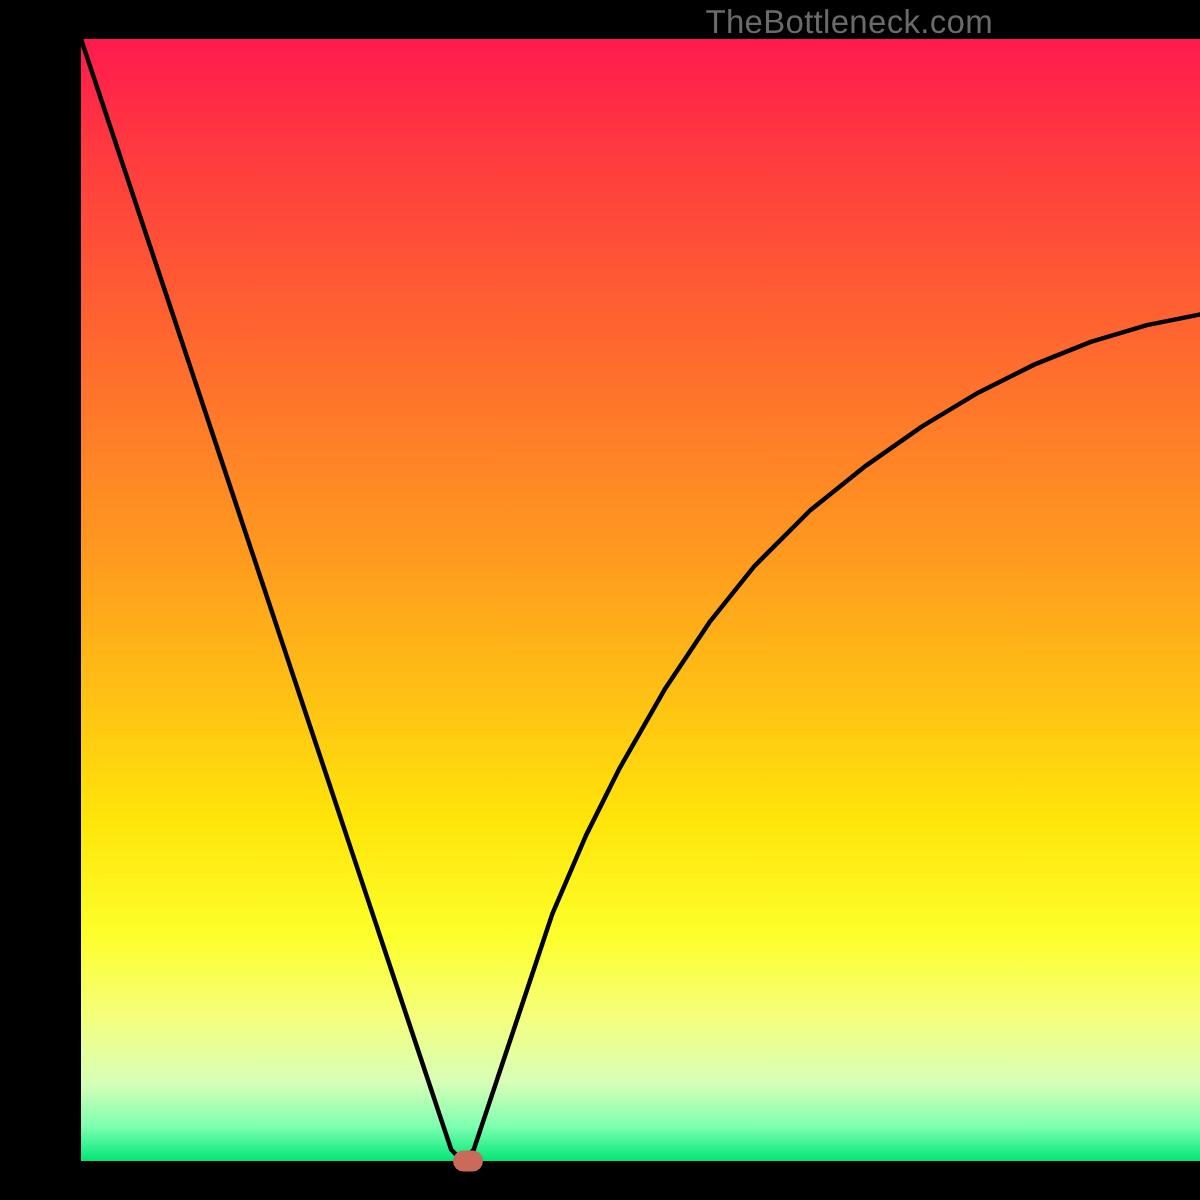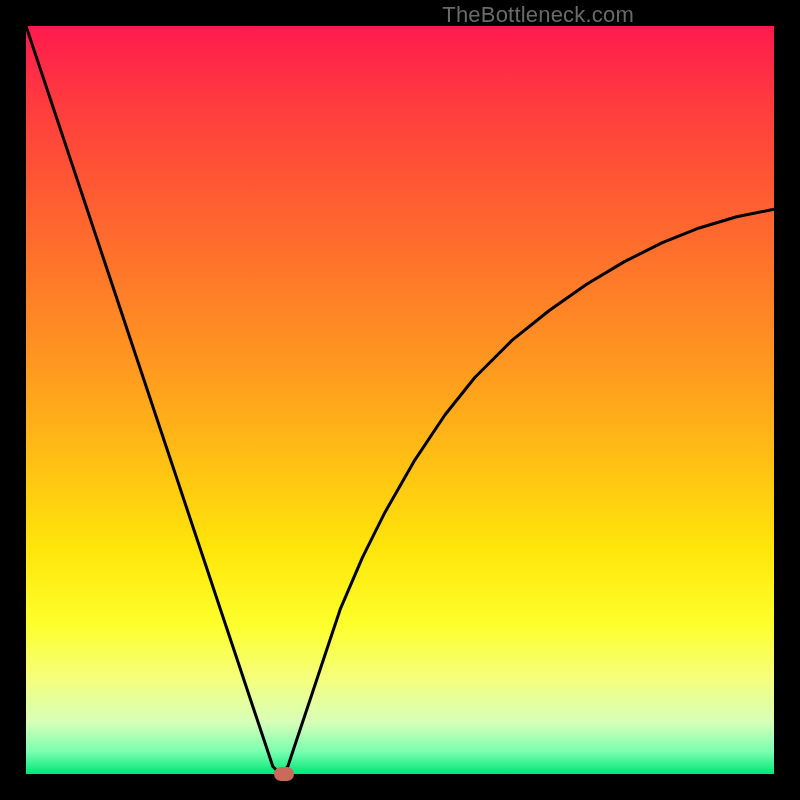--- a/index.html
+++ b/index.html
@@ -2,20 +2,21 @@
 <html><head>
 <meta charset="utf-8">
 <style>
   * { margin: 0; padding: 0; box-sizing: border-box; }
   html, body { width: 800px; height: 800px; overflow: hidden; background: #000; }
   .frame {
     position: relative;
     width: 644px;
     height: 800px;
     background: #000;
+    margin-left: 28px;
   }
   .plot-area {
     position: absolute;
     left: 26px;
     top: 26px;
     width: 748px;
     height: 748px;
     background: linear-gradient(to bottom,
       #ff1a4e 0%,
       #ff3a3f 10%,

